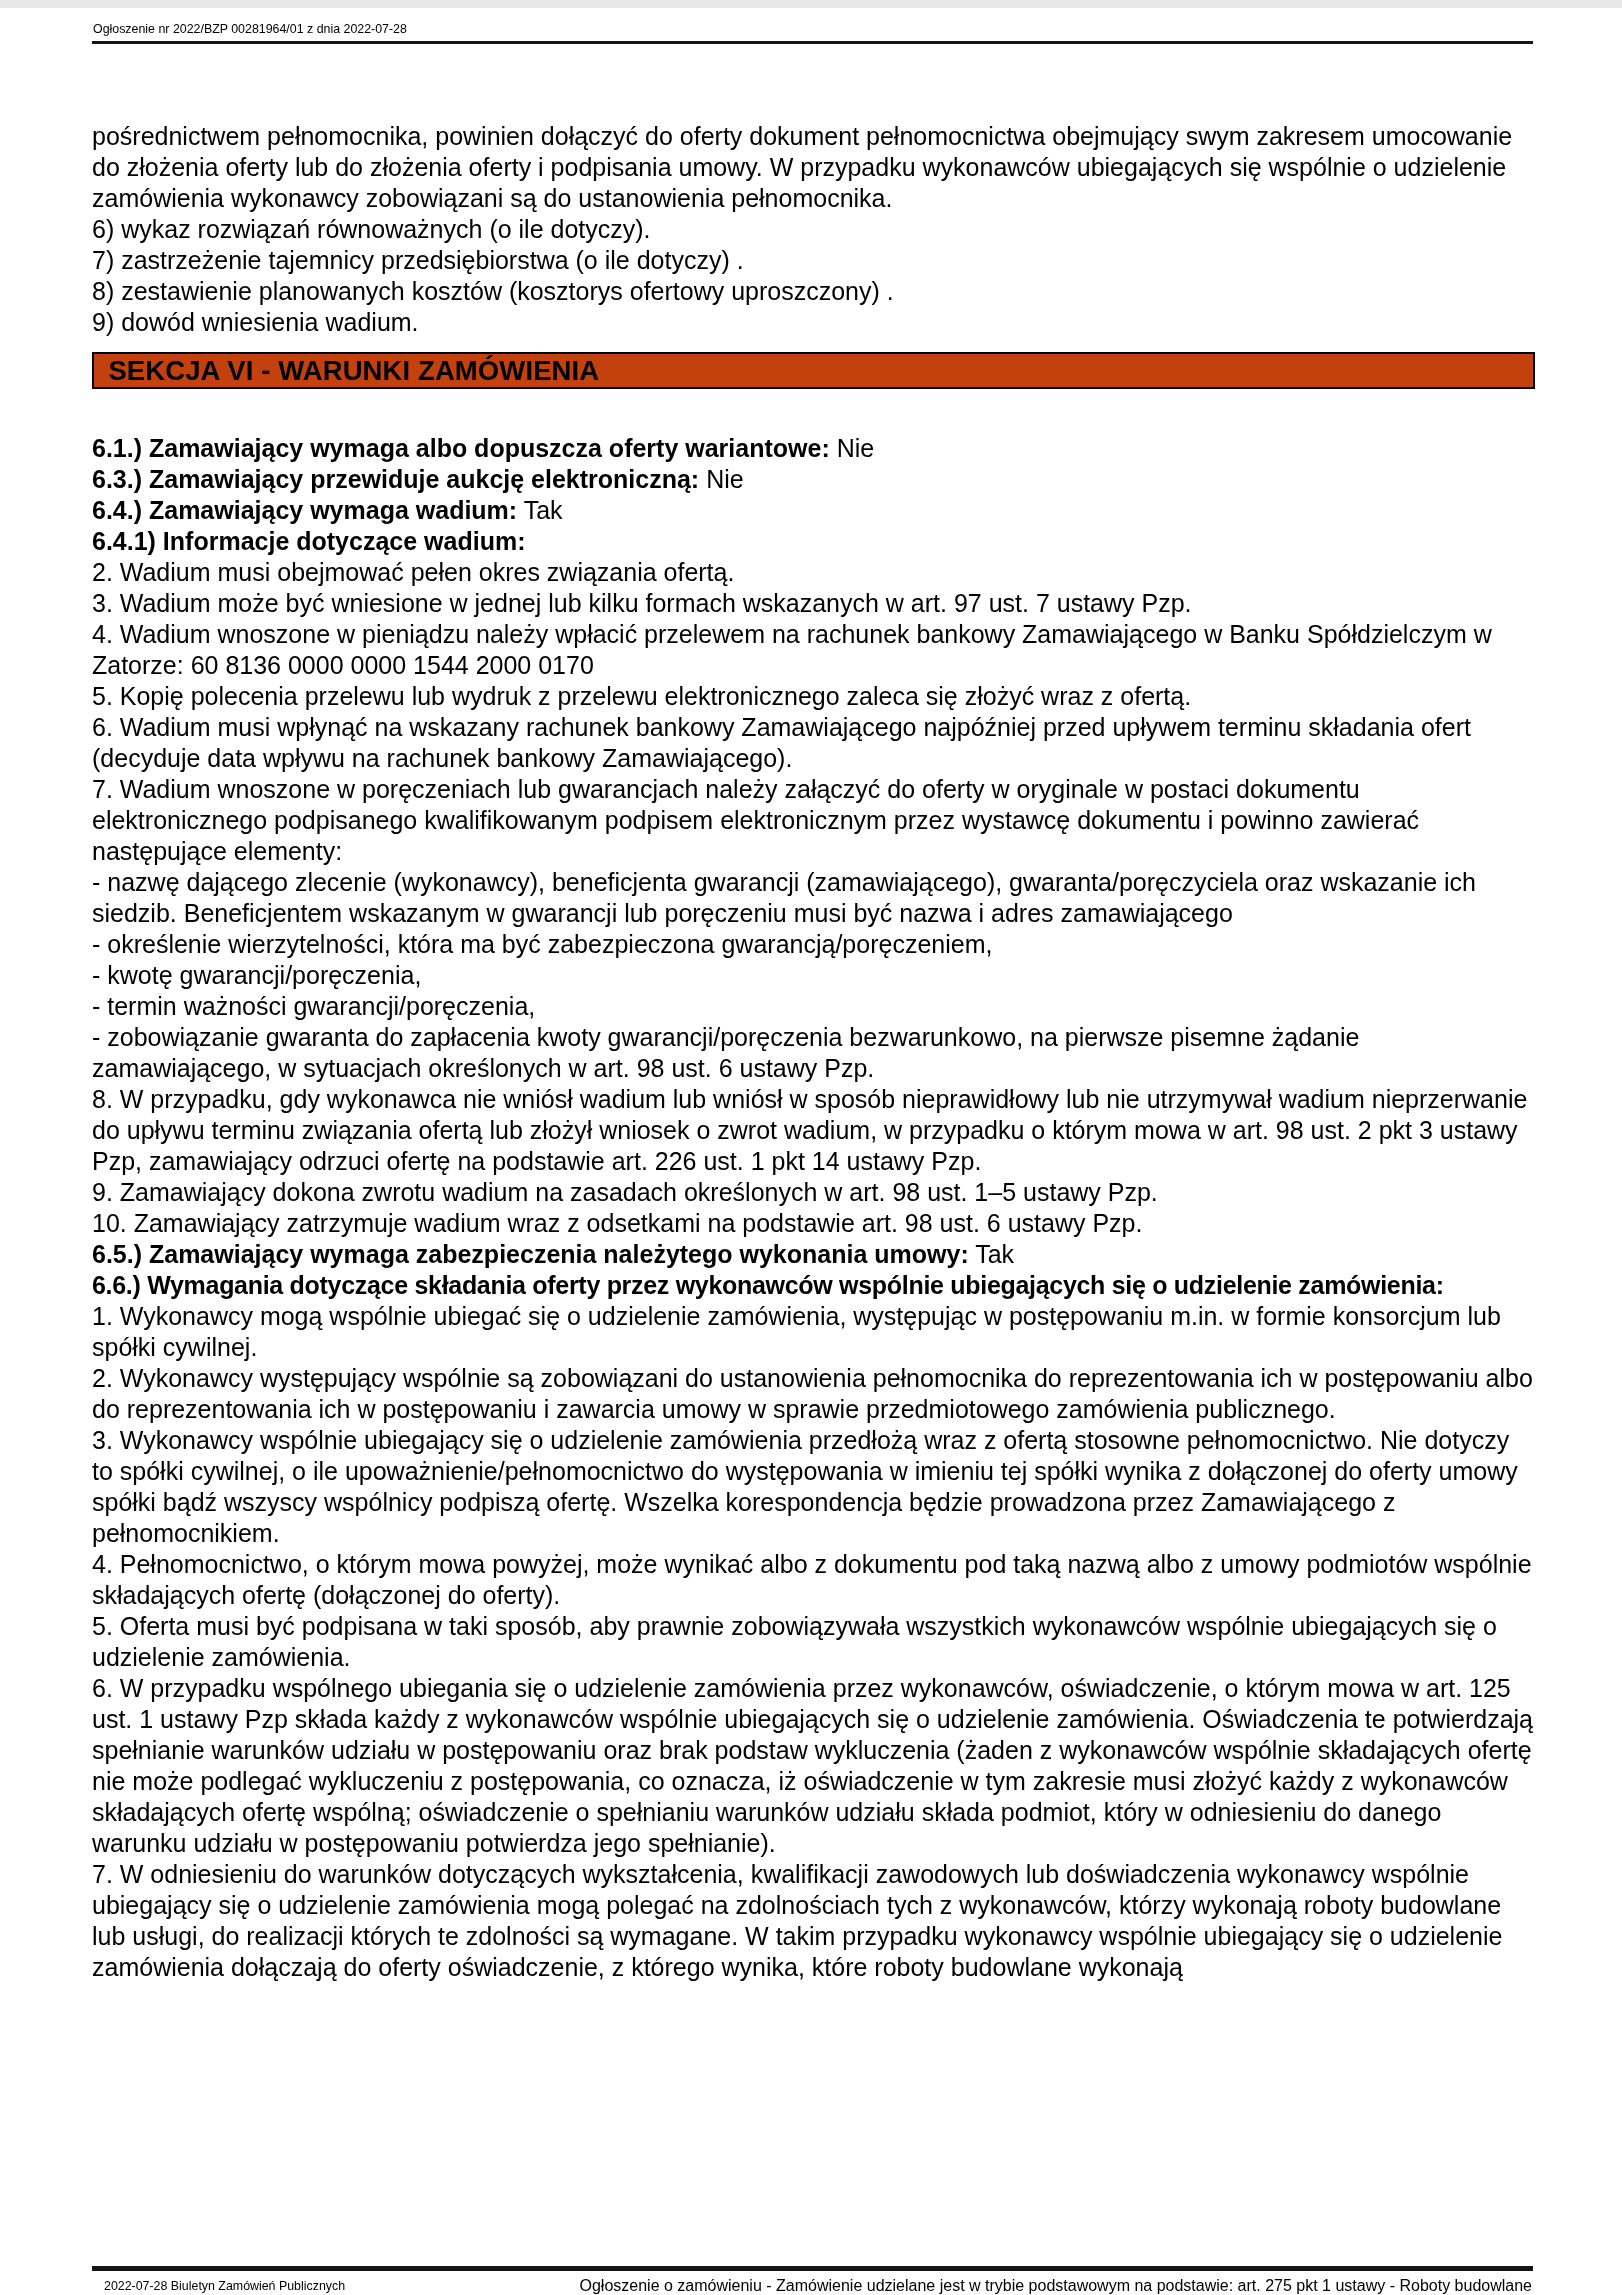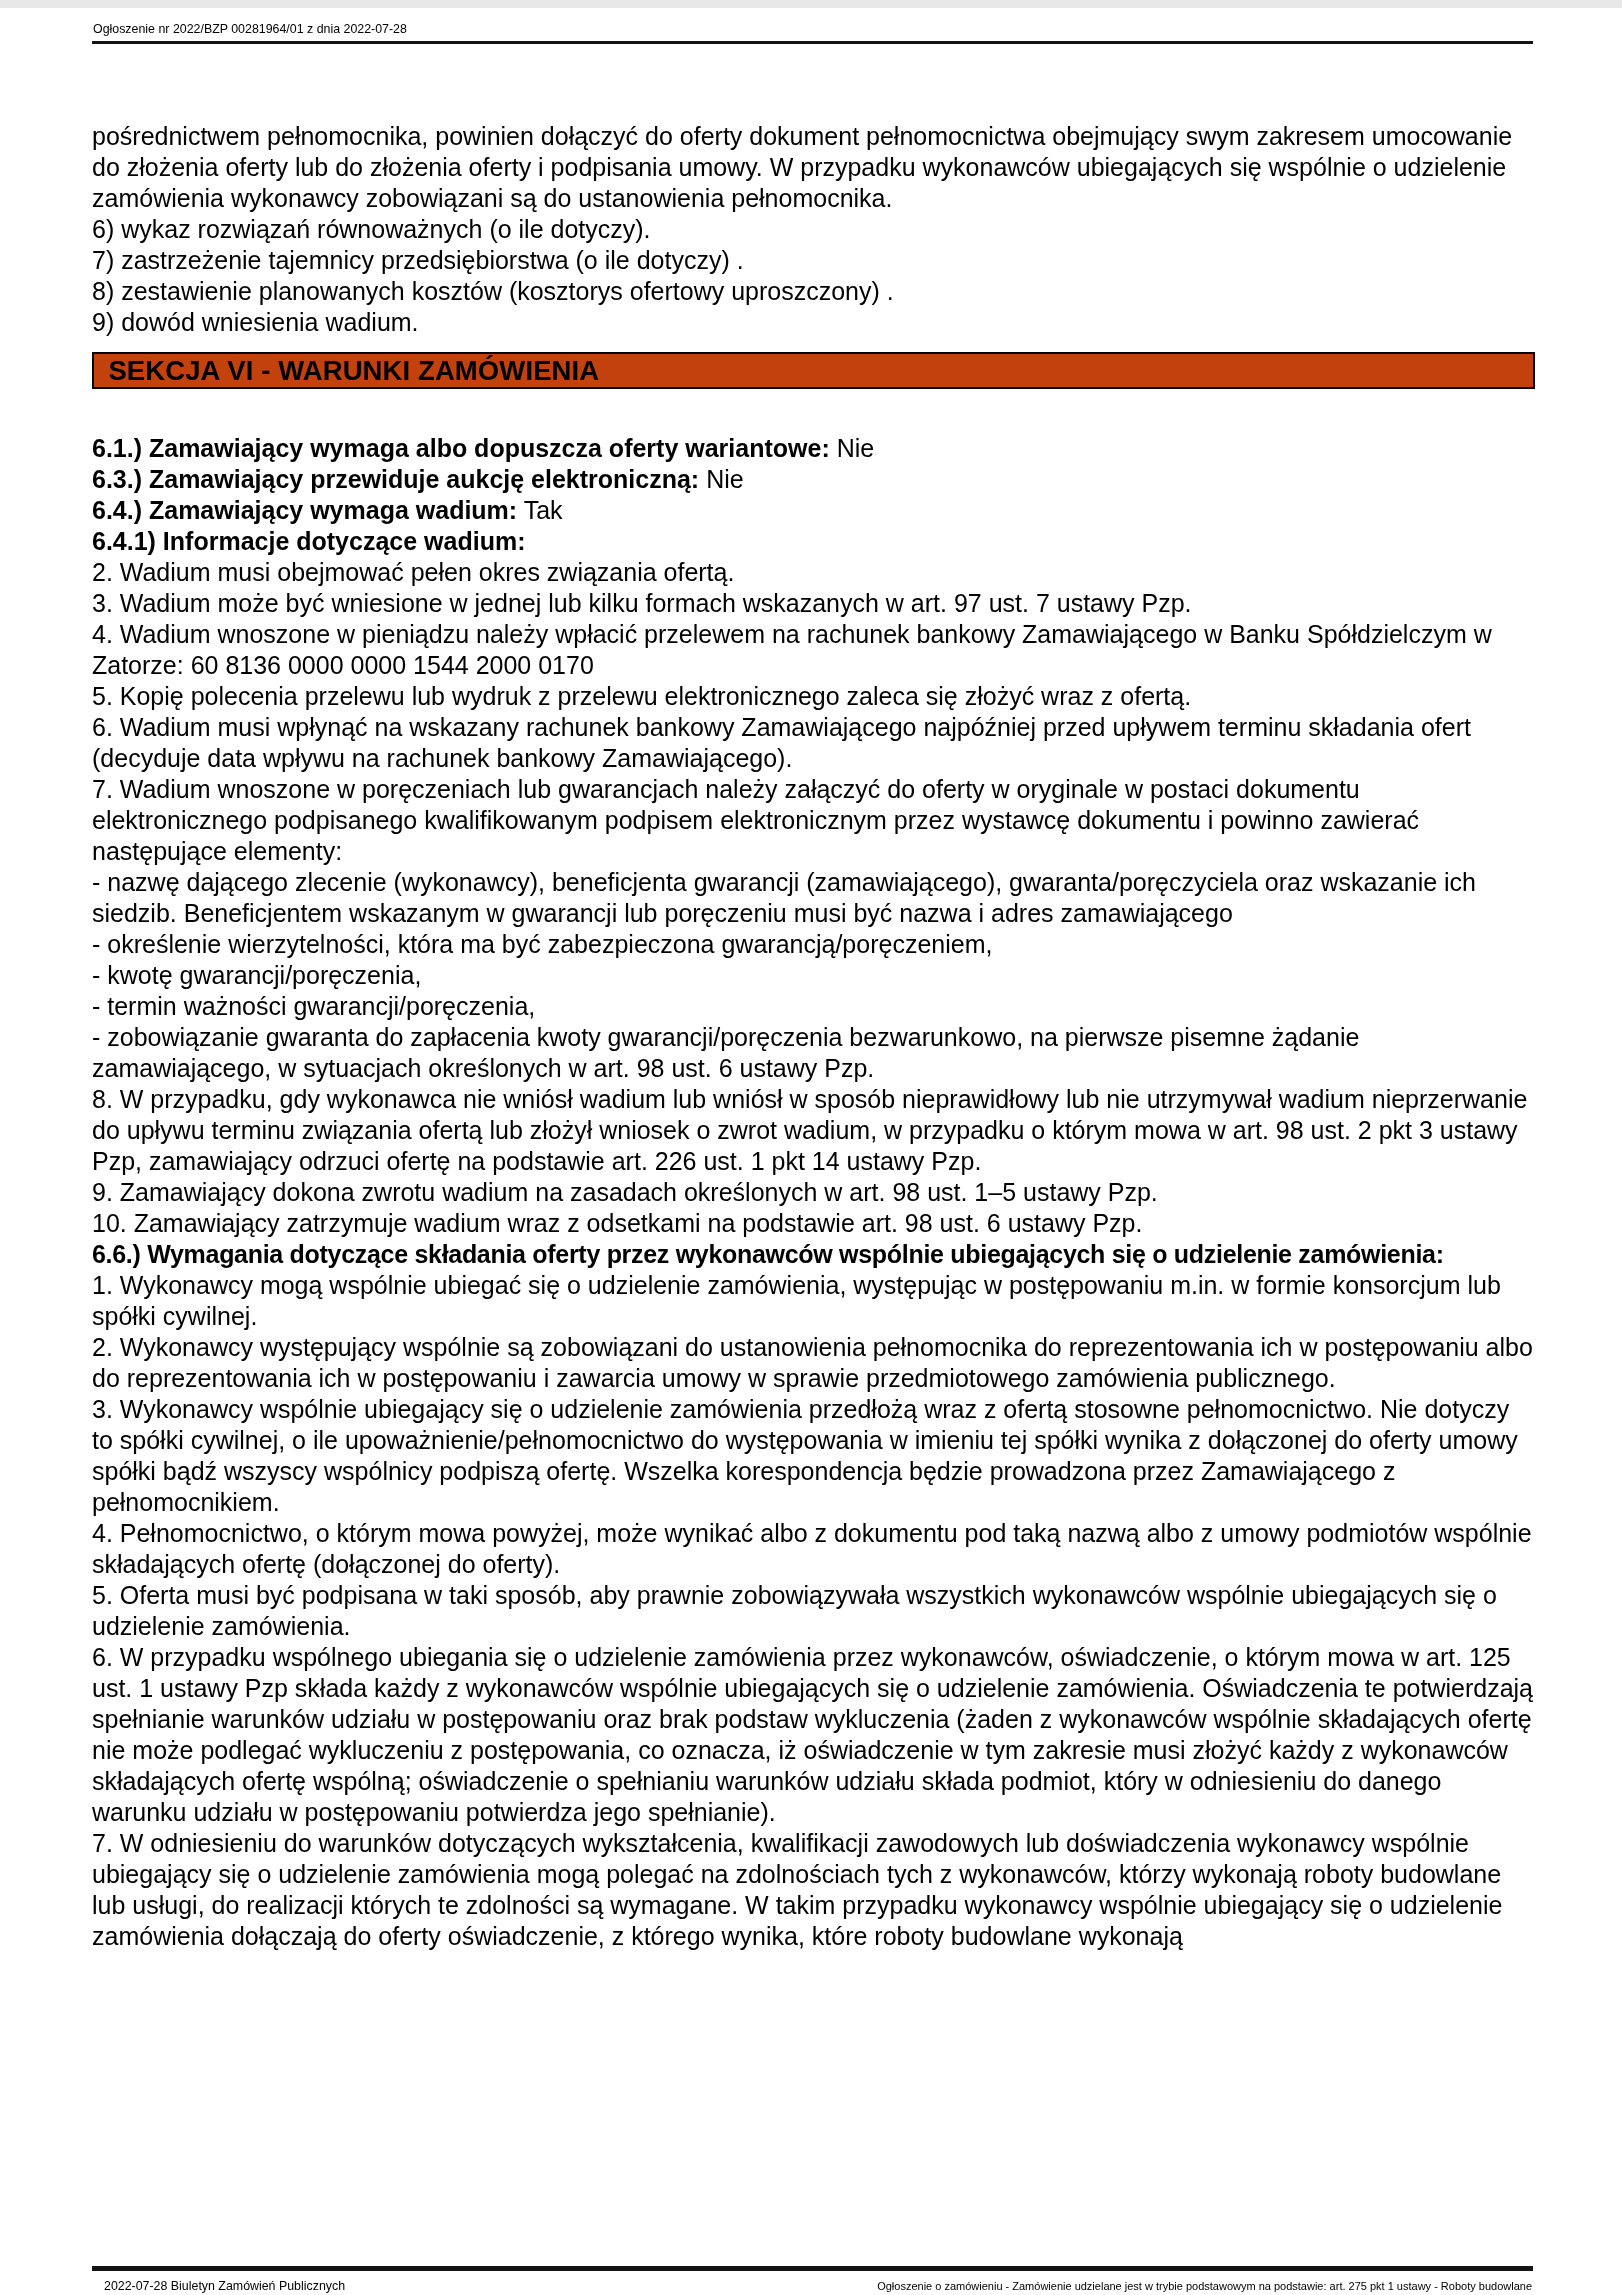--- a/index.html
+++ b/index.html
@@ -45,21 +45,21 @@
   .ftr-rule {
     position:absolute; left:92px; right:89px; top:2258px;
     height:4.6px; background:#151515;
   }
   .ftr-left {
     position:absolute; left:104px; top:2271px;
     font-size:12.4px; line-height:14.4px;
   }
   .ftr-right {
     position:absolute; right:90px; top:2271px;
-    font-size:11px; line-height:14.4px;
+    font-size:16px; line-height:14.4px;
     text-align:right;
   }
 </style>
 </head>
 <body>
 
 <div class="page">
 
   <div class="hdr-text">Ogłoszenie nr 2022/BZP 00281964/01 z dnia 2022-07-28</div>
   <div class="hdr-rule"></div>
@@ -91,20 +91,21 @@
     <p>7. Wadium wnoszone w poręczeniach lub gwarancjach należy załączyć do oferty w oryginale w postaci dokumentu elektronicznego podpisanego kwalifikowanym podpisem elektronicznym przez wystawcę dokumentu i powinno zawierać następujące elementy:</p>
     <p>- nazwę dającego zlecenie (wykonawcy), beneficjenta gwarancji (zamawiającego), gwaranta/poręczyciela oraz wskazanie ich siedzib. Beneficjentem wskazanym w gwarancji lub poręczeniu musi być nazwa i adres zamawiającego</p>
     <p>- określenie wierzytelności, która ma być zabezpieczona gwarancją/poręczeniem,</p>
     <p>- kwotę gwarancji/poręczenia,</p>
     <p>- termin ważności gwarancji/poręczenia,</p>
     <p>- zobowiązanie gwaranta do zapłacenia kwoty gwarancji/poręczenia bezwarunkowo, na pierwsze pisemne żądanie zamawiającego, w sytuacjach określonych w art. 98 ust. 6 ustawy Pzp.</p>
     <p>8. W przypadku, gdy wykonawca nie wniósł wadium lub wniósł w sposób nieprawidłowy lub nie utrzymywał wadium nieprzerwanie do upływu terminu związania ofertą lub złożył wniosek o zwrot wadium, w przypadku o którym mowa w art. 98 ust. 2 pkt 3 ustawy Pzp, zamawiający odrzuci ofertę na podstawie art. 226 ust. 1 pkt 14 ustawy Pzp.</p>
     <p>9. Zamawiający dokona zwrotu wadium na zasadach określonych w art. 98 ust. 1–5 ustawy Pzp.</p>
     <p>10. Zamawiający zatrzymuje wadium wraz z odsetkami na podstawie art. 98 ust. 6 ustawy Pzp.</p>
 
+    <p class="field mt"><b>6.5.) Zamawiający wymaga zabezpieczenia należytego wykonania umowy:</b> <span>Tak</span></p>
 
     <p class="blk-head mt oneline">6.6.) Wymagania dotyczące składania oferty przez wykonawców wspólnie ubiegających się o udzielenie zamówienia:</p>
     <p>1. Wykonawcy mogą wspólnie ubiegać się o udzielenie zamówienia, występując w postępowaniu m.in. w formie konsorcjum lub spółki cywilnej.</p>
     <p>2. Wykonawcy występujący wspólnie są zobowiązani do ustanowienia pełnomocnika do reprezentowania ich w postępowaniu albo do reprezentowania ich w postępowaniu i zawarcia umowy w sprawie przedmiotowego zamówienia publicznego.</p>
     <p>3. Wykonawcy wspólnie ubiegający się o udzielenie zamówienia przedłożą wraz z ofertą stosowne pełnomocnictwo. Nie dotyczy to spółki cywilnej, o ile upoważnienie/pełnomocnictwo do występowania w imieniu tej spółki wynika z dołączonej do oferty umowy spółki bądź wszyscy wspólnicy podpiszą ofertę. Wszelka korespondencja będzie prowadzona przez Zamawiającego z pełnomocnikiem.</p>
     <p>4. Pełnomocnictwo, o którym mowa powyżej, może wynikać albo z dokumentu pod taką nazwą albo z umowy podmiotów wspólnie składających ofertę (dołączonej do oferty).</p>
     <p>5. Oferta musi być podpisana w taki sposób, aby prawnie zobowiązywała wszystkich wykonawców wspólnie ubiegających się o udzielenie zamówienia.</p>
     <p>6. W przypadku wspólnego ubiegania się o udzielenie zamówienia przez wykonawców, oświadczenie, o którym mowa w art. 125 ust. 1 ustawy Pzp składa każdy z wykonawców wspólnie ubiegających się o udzielenie zamówienia. Oświadczenia te potwierdzają spełnianie warunków udziału w postępowaniu oraz brak podstaw wykluczenia (żaden z wykonawców wspólnie składających ofertę nie może podlegać wykluczeniu z postępowania, co oznacza, iż oświadczenie w tym zakresie musi złożyć każdy z wykonawców składających ofertę wspólną; oświadczenie o spełnianiu warunków udziału składa podmiot, który w odniesieniu do danego warunku udziału w postępowaniu potwierdza jego spełnianie).</p>
     <p>7. W odniesieniu do warunków dotyczących wykształcenia, kwalifikacji zawodowych lub doświadczenia wykonawcy wspólnie ubiegający się o udzielenie zamówienia mogą polegać na zdolnościach tych z wykonawców, którzy wykonają roboty budowlane lub usługi, do realizacji których te zdolności są wymagane. W takim przypadku wykonawcy wspólnie ubiegający się o udzielenie zamówienia dołączają do oferty oświadczenie, z którego wynika, które roboty budowlane wykonają</p>
 

